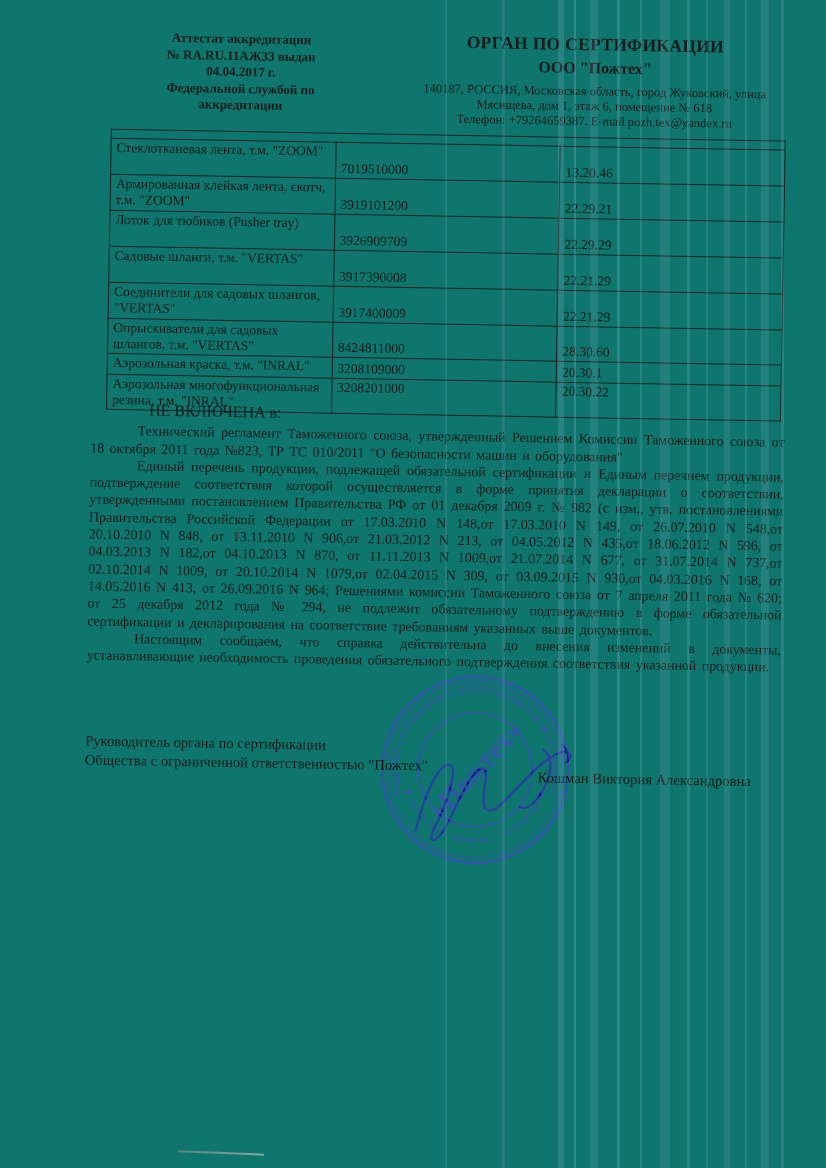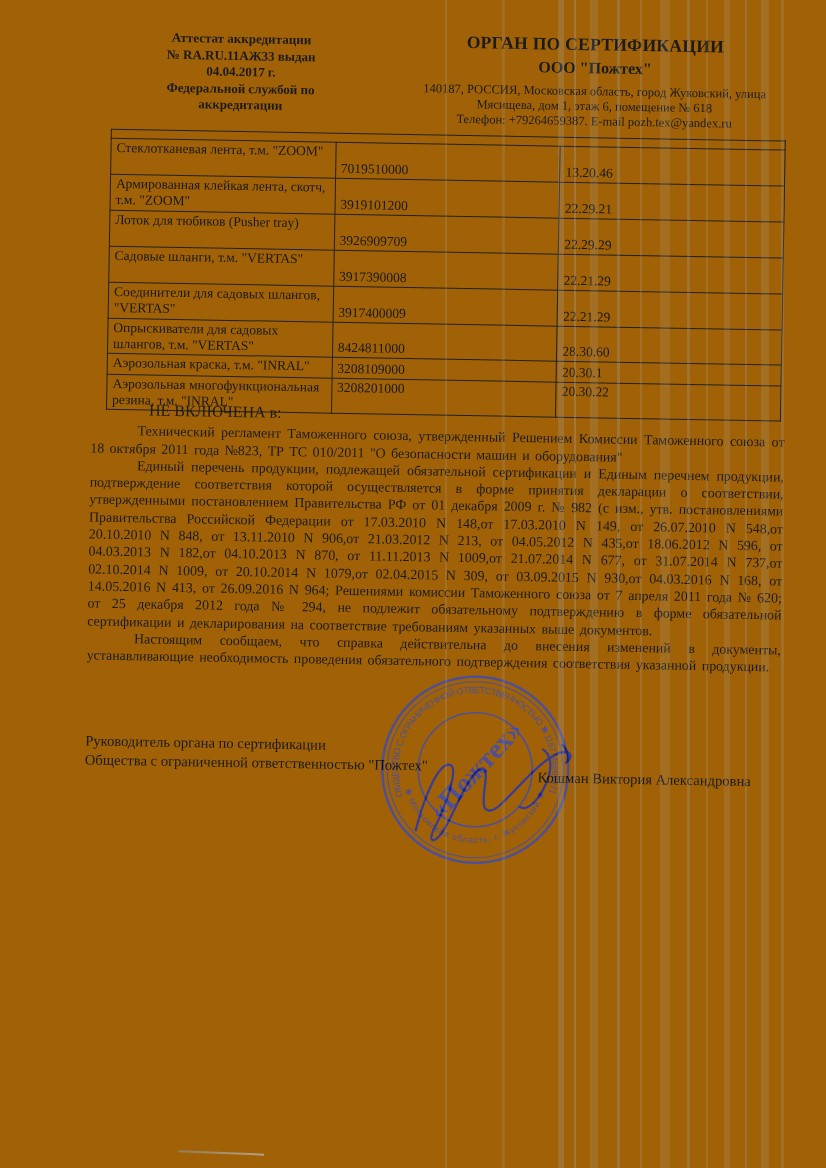--- a/index.html
+++ b/index.html
@@ -3,21 +3,21 @@
 <meta charset="utf-8">
 <style>
   html,body{margin:0;padding:0;}
   body{
     width:826px;height:1168px;overflow:hidden;
     background:#fcfcfa;
     font-family:"Liberation Serif","DejaVu Serif",serif;
     color:#1b1b1b;
     position:relative;
   }
-  .page{position:absolute;inset:0;background:#a16207;}
+  .page{position:absolute;inset:0;background:#0f766e;}
   .content{
     position:absolute;top:0;left:0;width:826px;height:1168px;
     transform:rotate(1deg);transform-origin:8px 8px;
   }
   
   .acc-block{
     position:absolute;left:126px;top:27px;width:232px;
     text-align:center;font-weight:bold;font-size:13px;line-height:16.5px;
   }
   .org-block{position:absolute;left:396px;top:24px;width:400px;text-align:center;}

